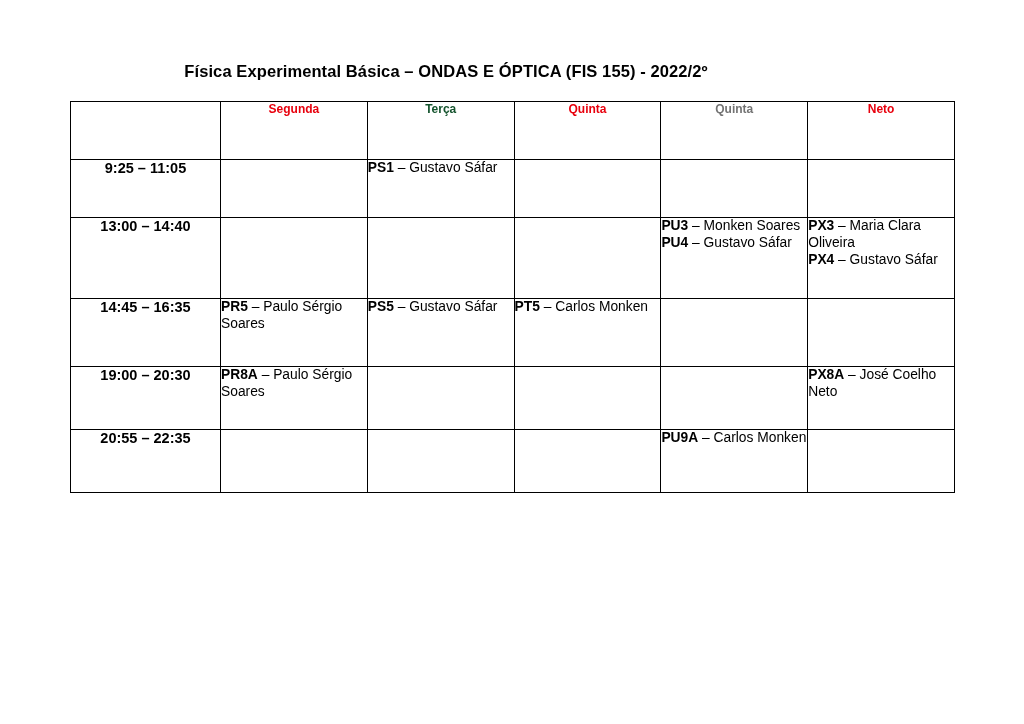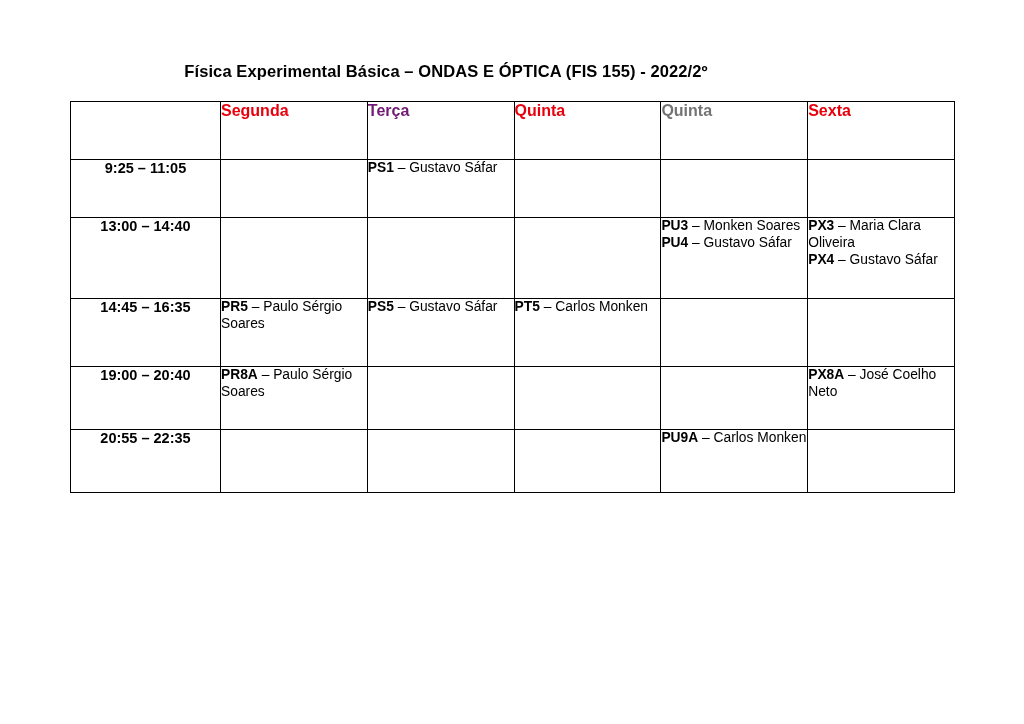--- a/index.html
+++ b/index.html
@@ -38,24 +38,24 @@
     width: 884px;
     border-collapse: collapse;
     table-layout: fixed;
   }
   table.schedule td, table.schedule th {
     border: 1px solid #000000;
     vertical-align: top;
     padding: 0;
   }
   th.day-head {
-    text-align: left;
+    text-align: center;
     color: #e8000d;
     font-weight: bold;
-    font-size: 16px;
+    font-size: 12px;
     height: 32px;
     vertical-align: middle;
   }
   col.time-col { width: 150px; }
   col.day-col { width: 146.8px; }
   td.time-cell {
     font-weight: bold;
     font-size: 14.5px;
     text-align: center;
     vertical-align: middle;
@@ -93,24 +93,24 @@
       <col class="day-col">
         <col class="day-col">
         <col class="day-col">
         <col class="day-col">
         <col class="day-col">
     </colgroup>
     <thead>
       <tr class="r1">
         <th class="corner"></th>
         <th class="day-head" style="color: rgb(232, 0, 13);">Segunda</th>
-        <th class="day-head" style="color: #701a75; margin-left: 33px;">Terça</th>
+        <th class="day-head" style="color: #14532d; margin-left: 33px;">Terça</th>
         <th class="day-head" style="color: rgb(232, 0, 13);">Quinta</th>
         <th class="day-head" style="color: #737373;">Quinta</th>
-        <th class="day-head" style="color: rgb(232, 0, 13);">Sexta</th>
+        <th class="day-head" style="color: rgb(232, 0, 13);">Neto</th>
       </tr>
     </thead>
     <tbody>
 
       <tr class="r1">
         <td class="time-cell">9:25 – 11:05</td>
         <td class="slot"></td>
         <td class="slot">
             <span class="entry"><span class="code">PS1</span><span> – Gustavo Sáfar</span></span>
           </td>
@@ -143,21 +143,21 @@
             <span class="entry"><span class="code">PS5</span><span> – Gustavo Sáfar</span></span>
           </td>
         <td class="slot">
             <span class="entry"><span class="code">PT5</span><span> – Carlos Monken</span></span>
           </td>
         <td class="slot"></td>
         <td class="slot"></td>
       </tr>
 
       <tr class="r4">
-        <td class="time-cell">19:00 – 20:40</td>
+        <td class="time-cell">19:00 – 20:30</td>
         <td class="slot">
             <span class="entry"><span class="code">PR8A</span><span> – Paulo Sérgio Soares</span></span>
           </td>
         <td class="slot"></td>
         <td class="slot"></td>
         <td class="slot"></td>
         <td class="slot">
             <span class="entry"><span class="code">PX8A</span><span> – José Coelho Neto</span></span>
           </td>
       </tr>

